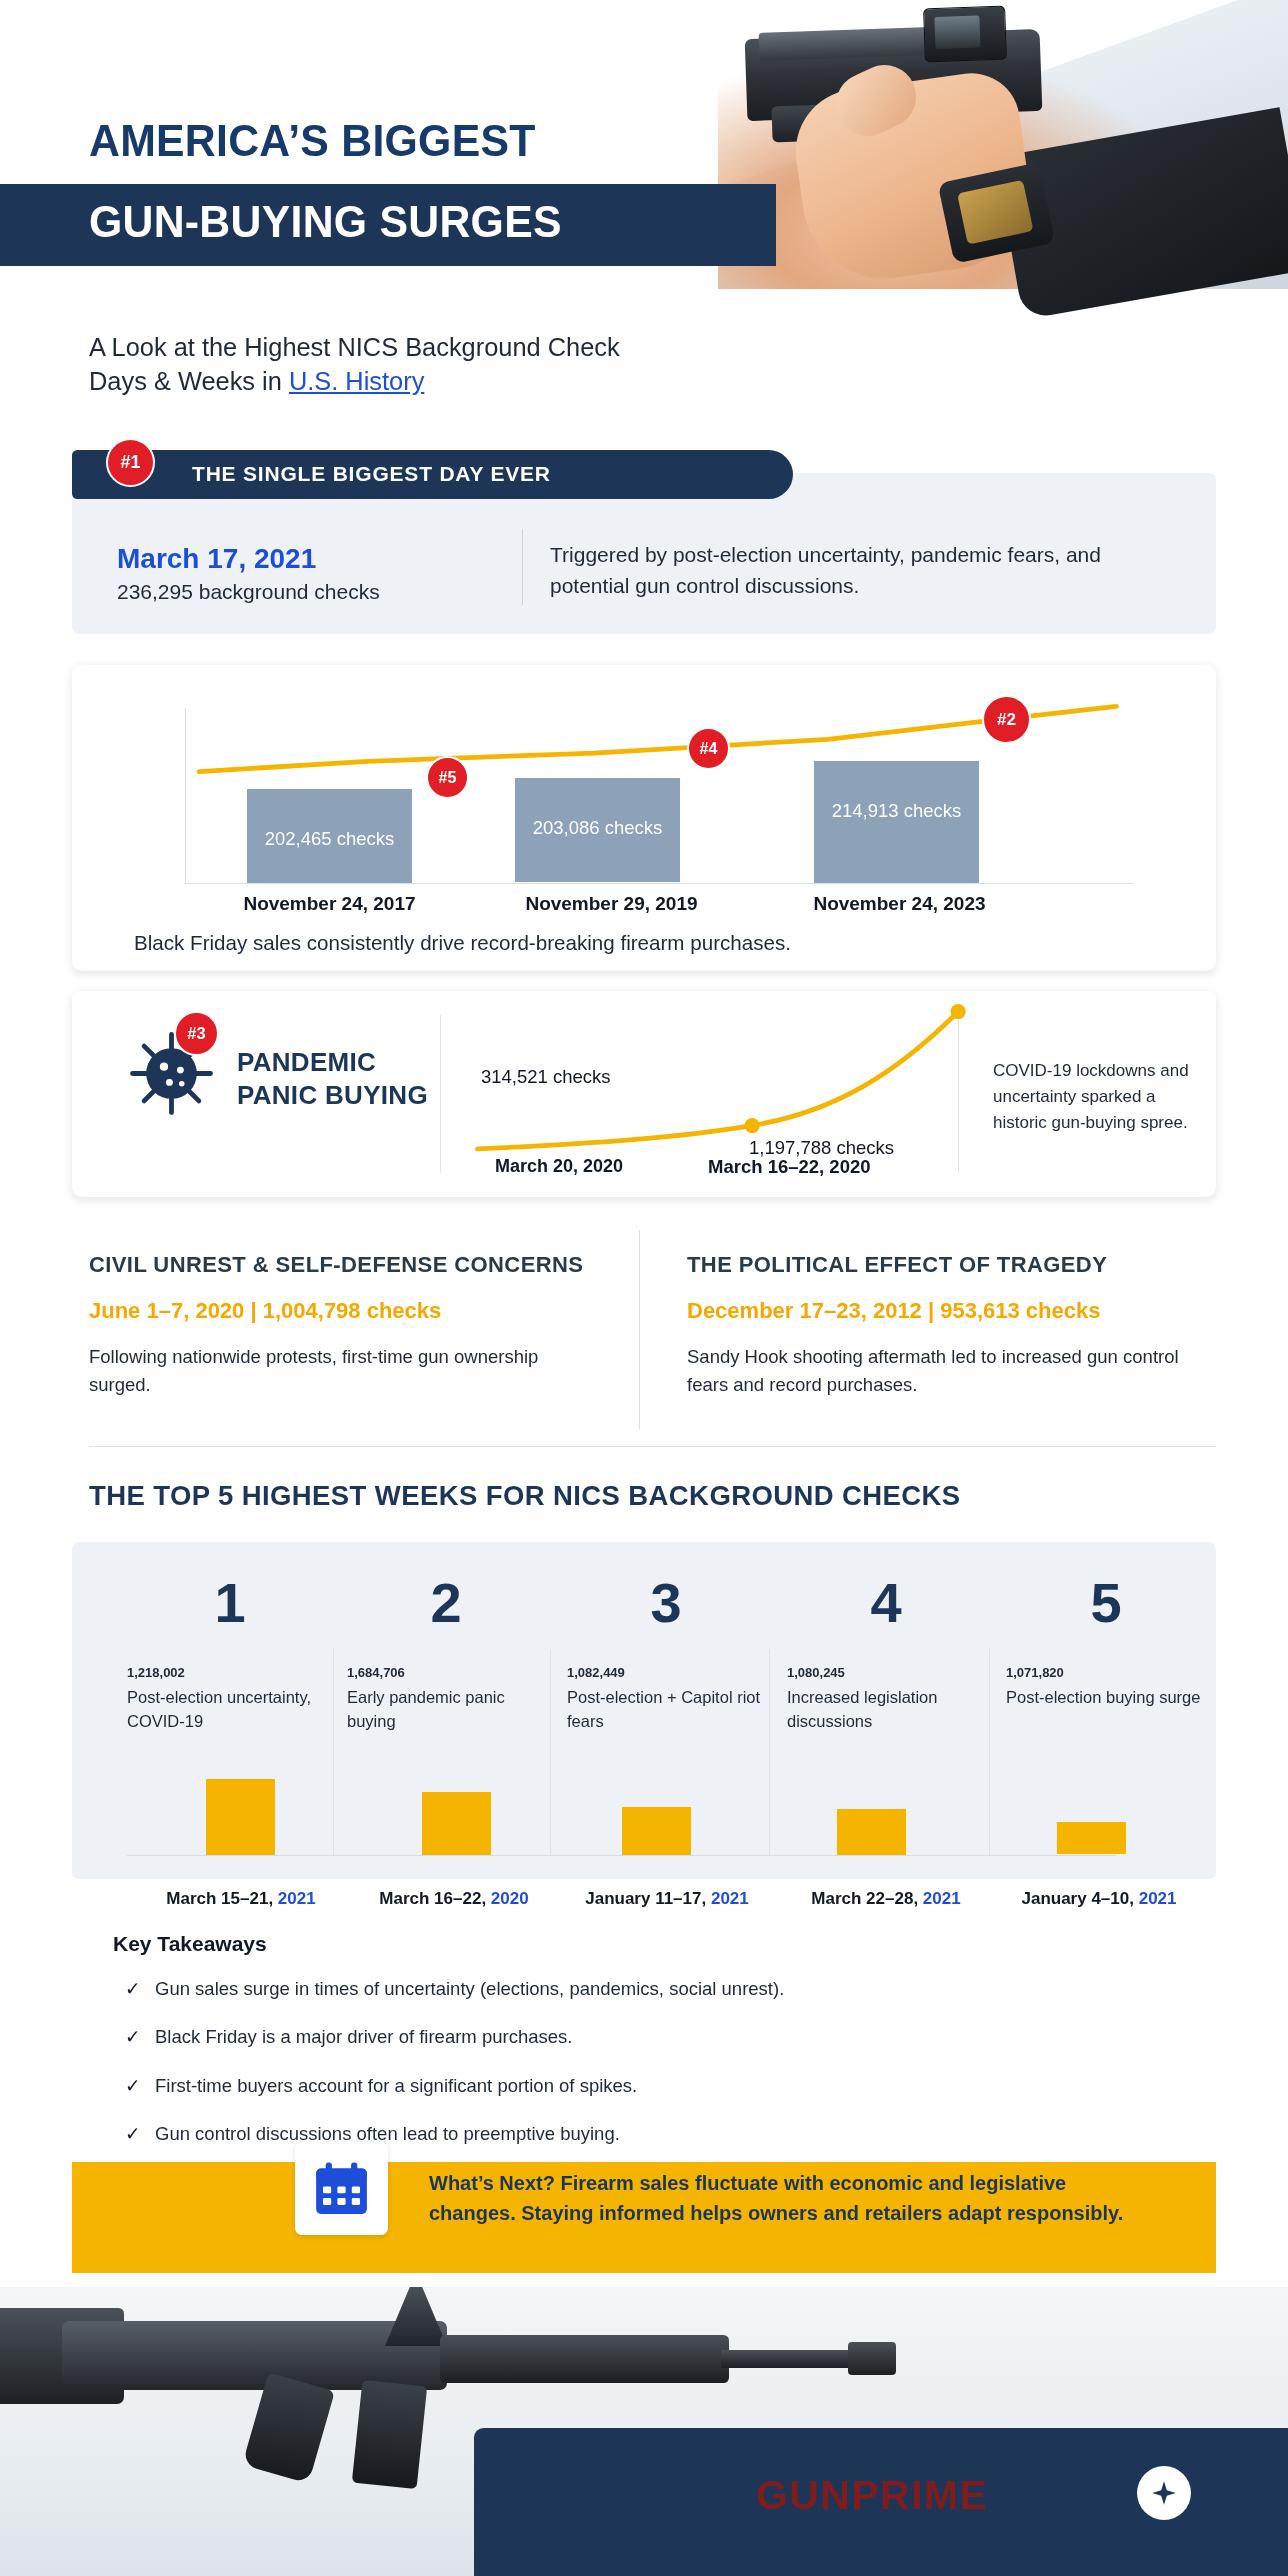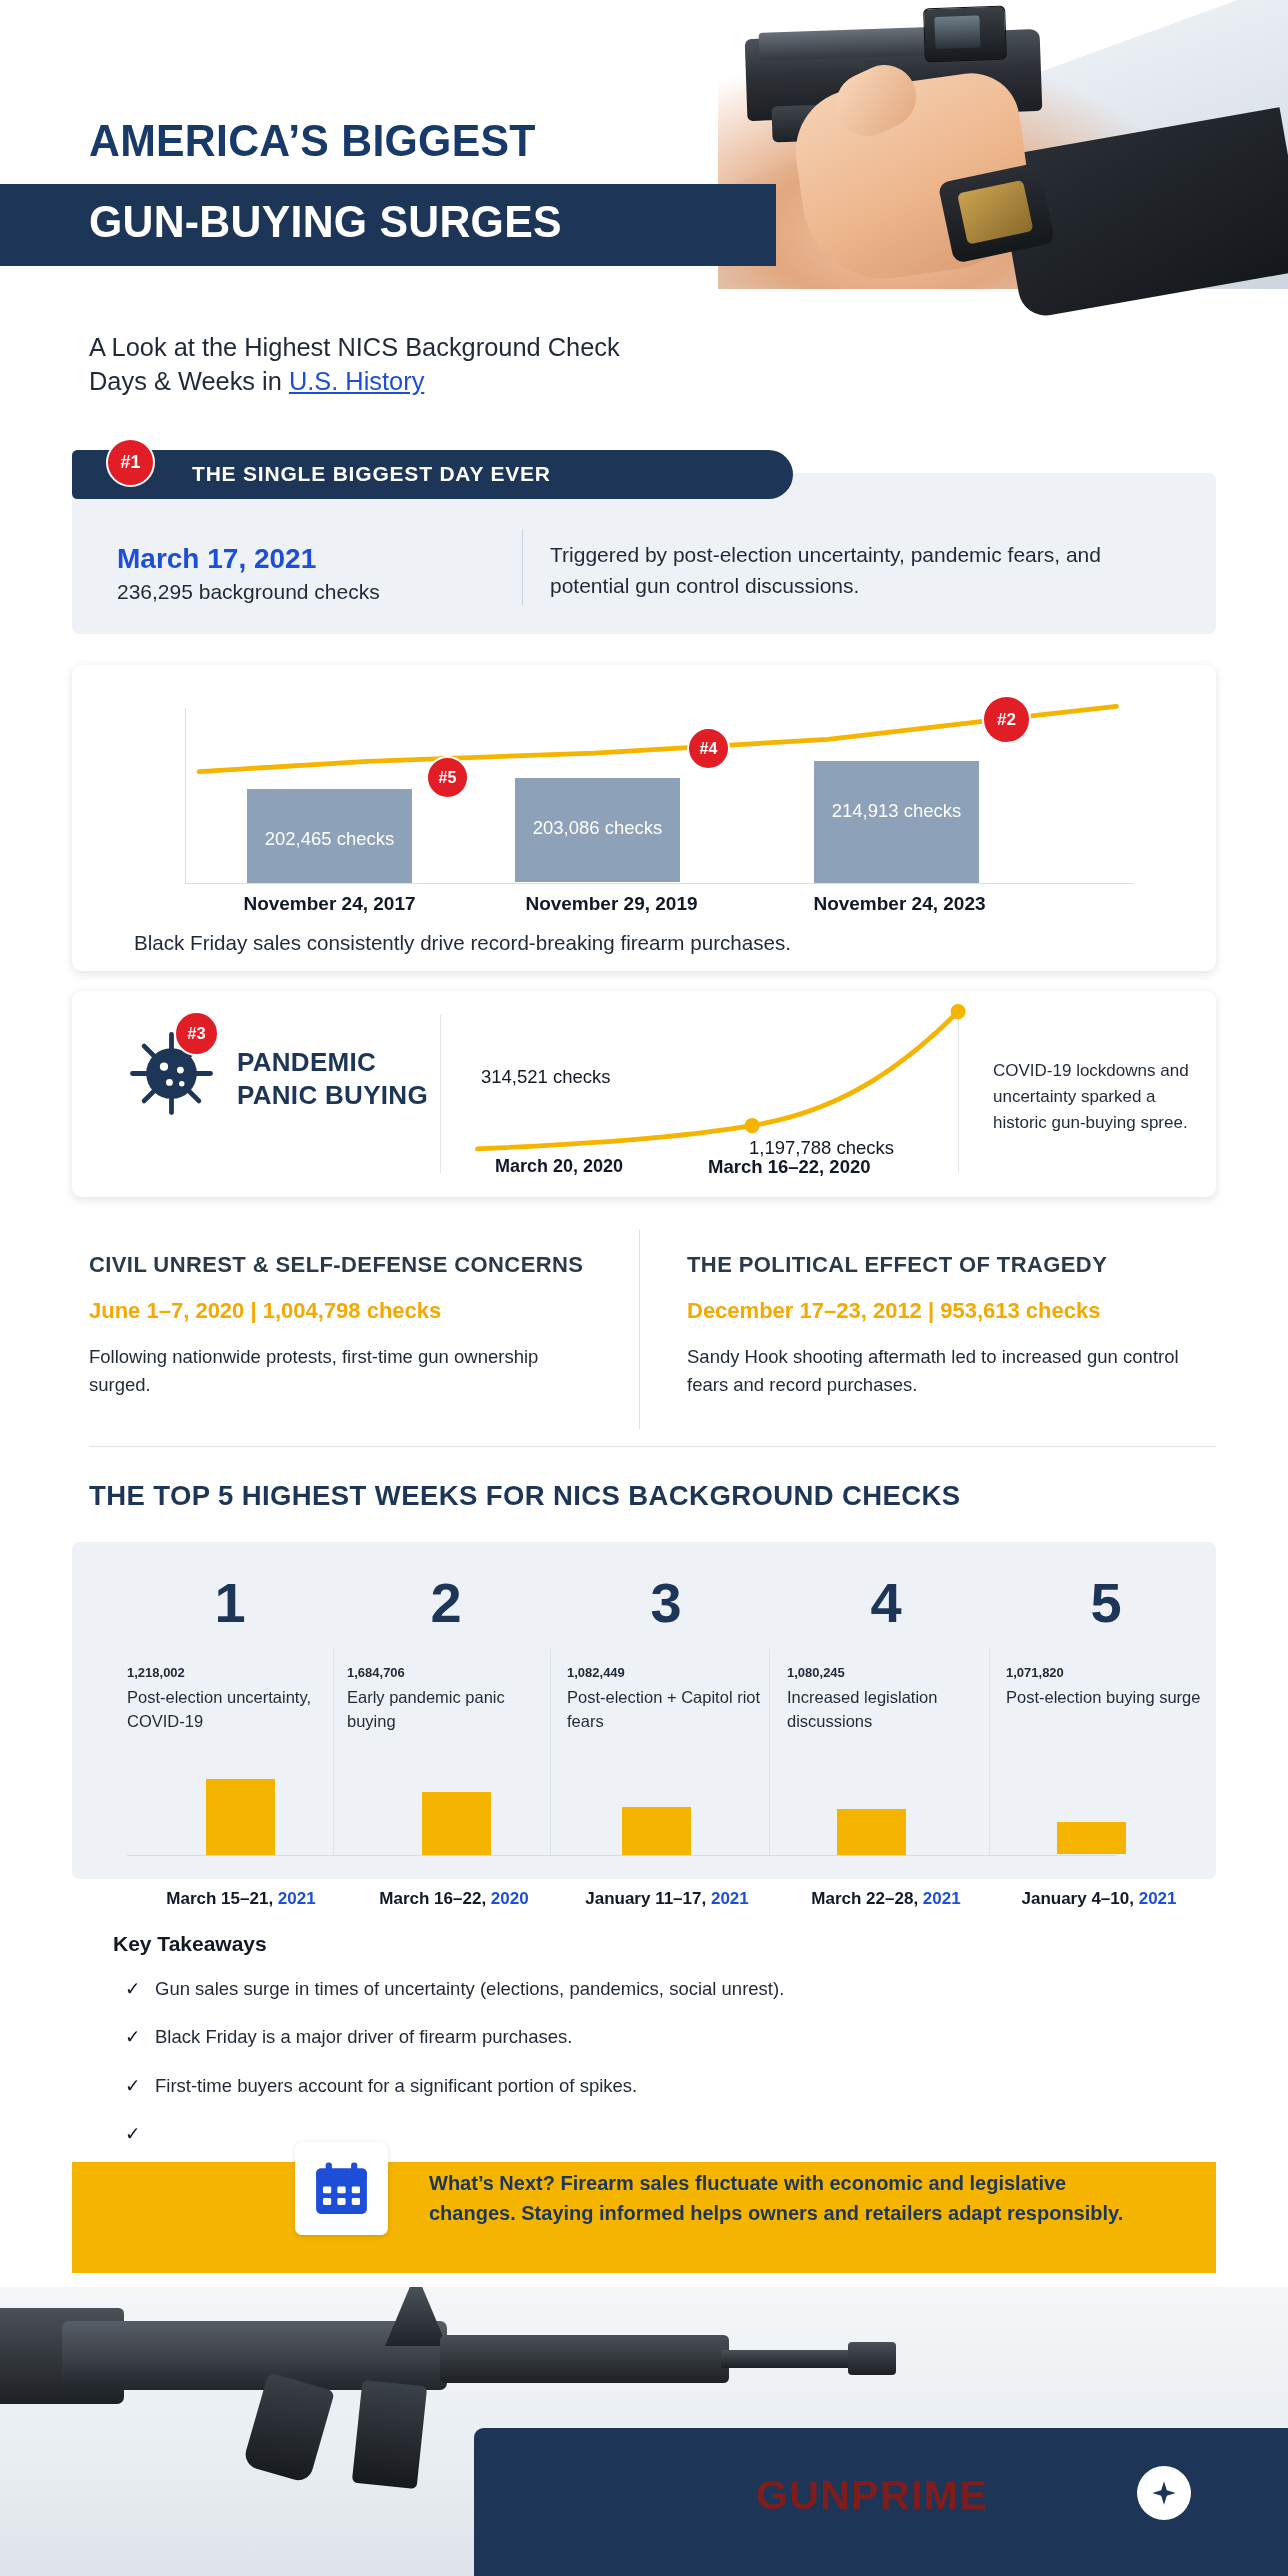--- a/index.html
+++ b/index.html
@@ -571,20 +571,21 @@
   <div class="kt-check" style="top:1978px;">✓</div>
   <div class="kt-item" style="top:1978px;">Gun sales surge in times of uncertainty (elections, pandemics, social unrest).</div>
 
   <div class="kt-check" style="top:2026px;">✓</div>
   <div class="kt-item" style="top:2026px;">Black Friday is a major driver of firearm purchases.</div>
 
   <div class="kt-check" style="top:2075px;">✓</div>
   <div class="kt-item" style="top:2075px;">First-time buyers account for a significant portion of spikes.</div>
 
   <div class="kt-check" style="top:2123px;">✓</div>
+  <div class="kt-item" style="top:2123px;">Gun control discussions often lead to preemptive buying.</div>
 
   <div class="cta"></div>
   <div class="cta-iconbox">
     <svg width="59" height="59" viewBox="0 0 86 86">
       <rect x="6" y="14" width="74" height="66" rx="7" fill="#1d4ed8"></rect>
       <rect x="6" y="14" width="74" height="18" rx="7" fill="#1d4ed8"></rect>
       <rect x="20" y="5" width="9" height="18" rx="4" fill="#1d4ed8"></rect>
       <rect x="57" y="5" width="9" height="18" rx="4" fill="#1d4ed8"></rect>
       <g fill="#ffffff">
         <rect x="16" y="40" width="12" height="10" rx="2"></rect>

